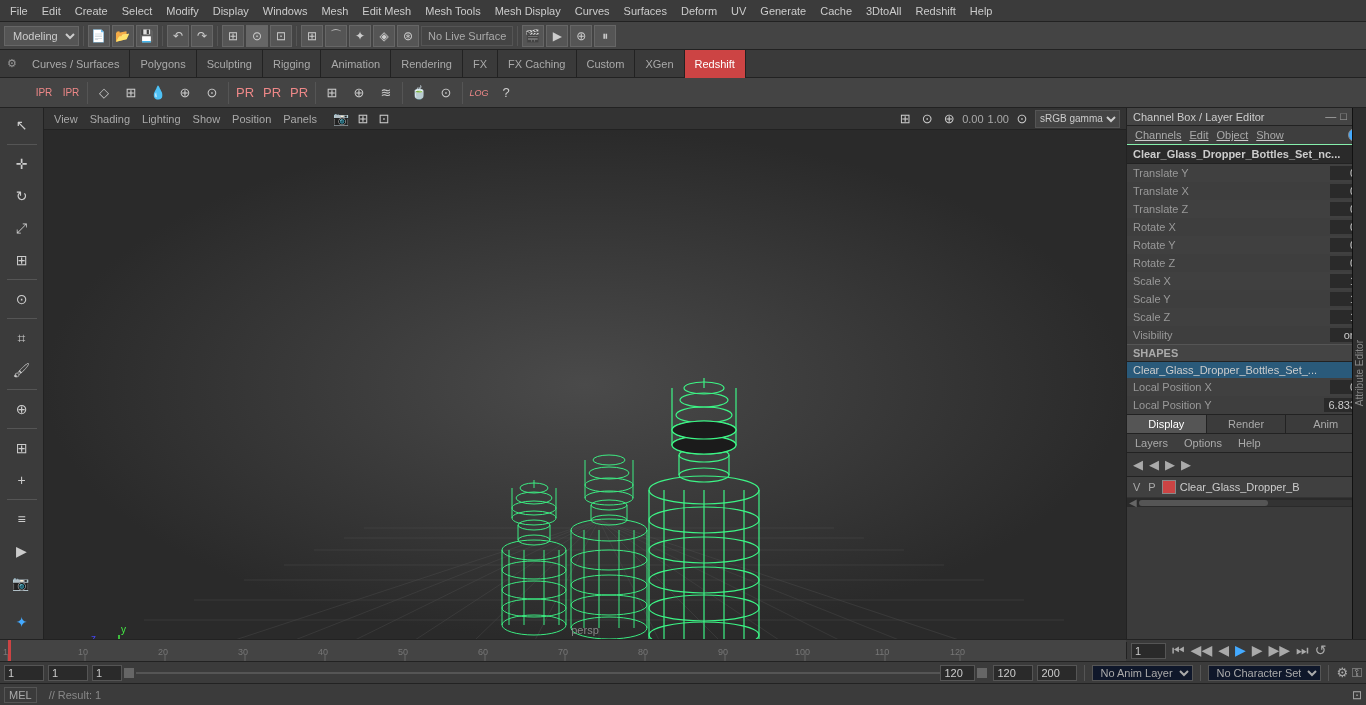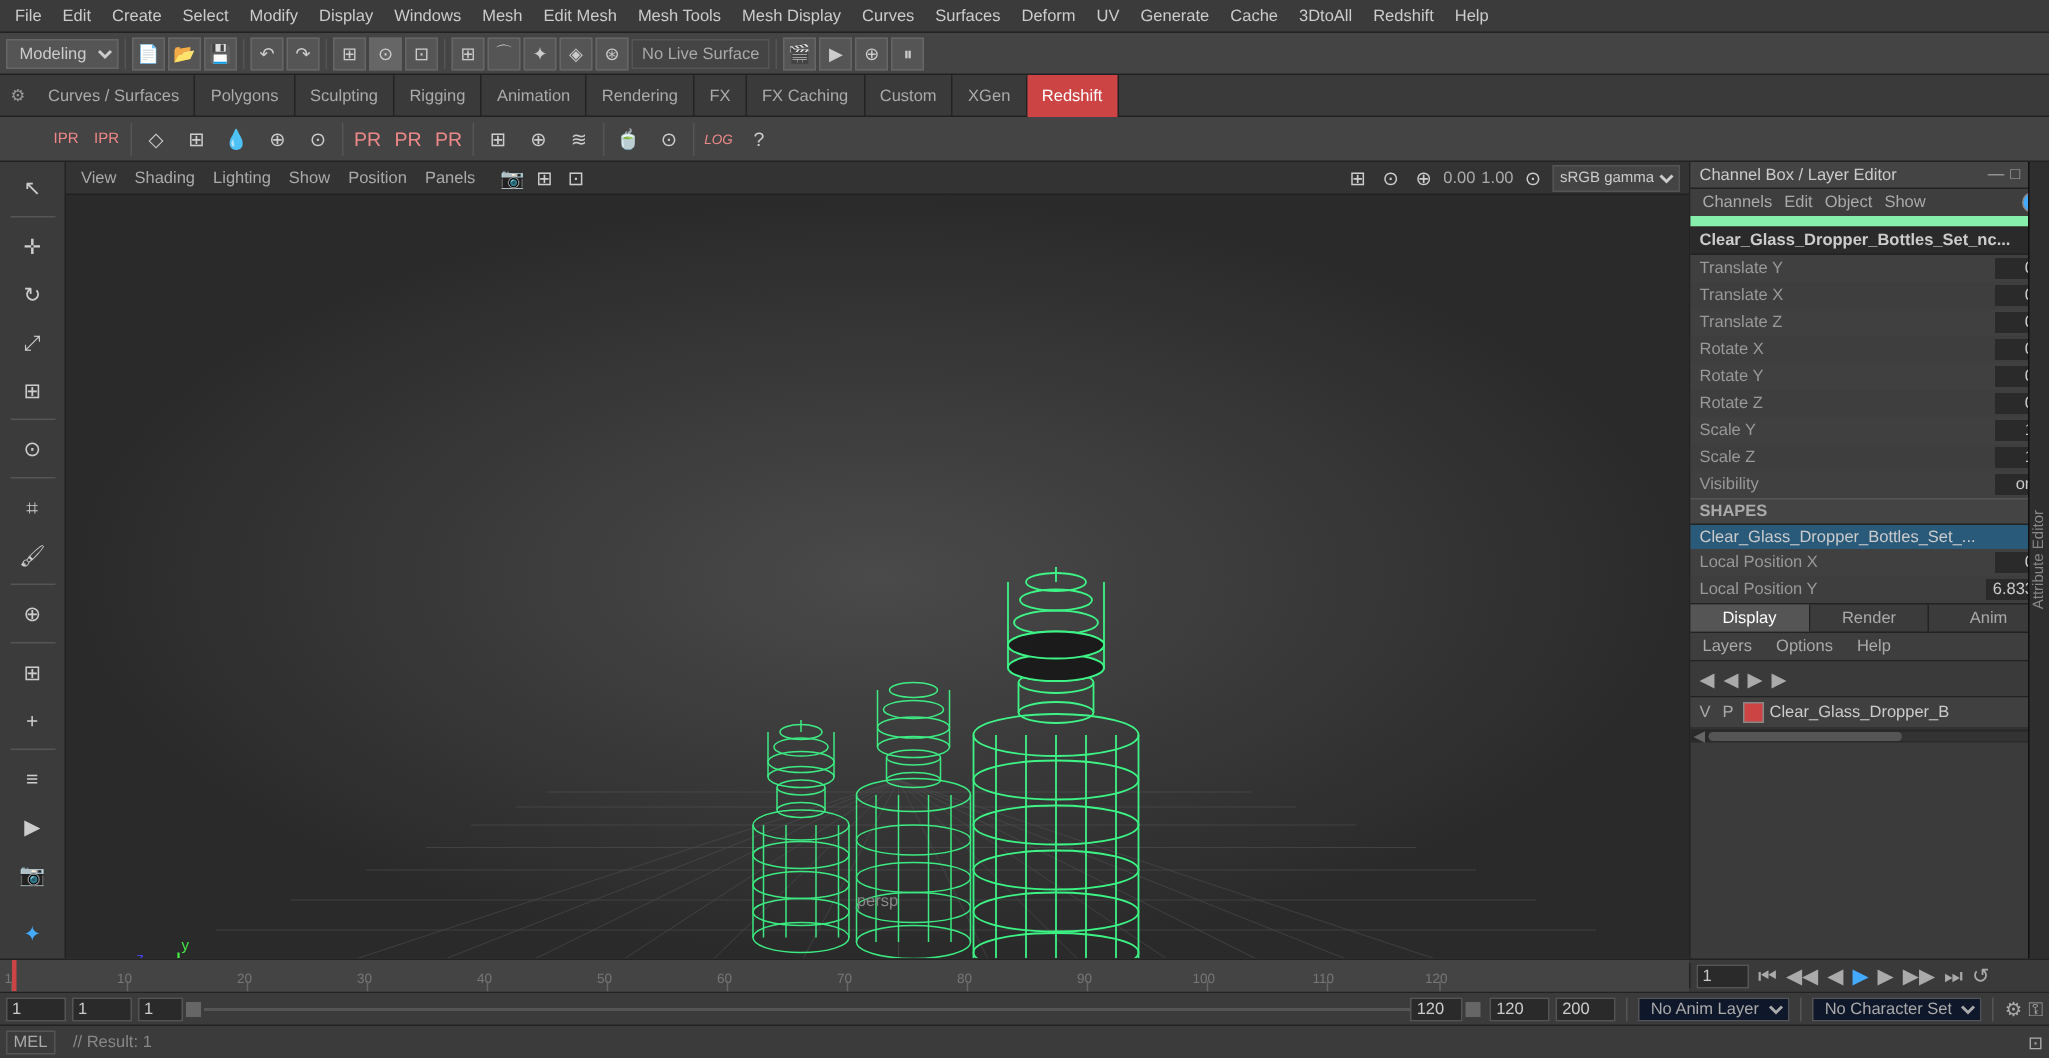--- a/index.html
+++ b/index.html
@@ -37,21 +37,21 @@
     #viewport-top-bar { display: flex; align-items: center; background: rgba(50,50,50,0.9); height: 22px; padding: 0 6px; gap: 4px; font-size: 11px; color: #aaa; border-bottom: 1px solid #222; }
     #viewport-top-bar span { cursor: pointer; padding: 0 4px; }
     #viewport-canvas { width: 100%; height: calc(100% - 22px); position: relative; }
 
     
     #scene-bg { width: 100%; height: 100%; background: #3c3c3c; position: relative; }
 
     
     #channel-box { width: 240px; background: #3b3b3b; border-left: 1px solid #222; display: flex; flex-direction: column; font-size: 11px; }
     #cb-header { display: flex; align-items: center; justify-content: space-between; background: #444; padding: 2px 6px; border-bottom: 1px solid #222; }
-    #cb-tabs-row { display: flex; align-items: center; justify-content: space-between; padding: 2px 4px; background: #3e3e3e; border-bottom: 7px solid #86efac; }
+    #cb-tabs-row { display: flex; align-items: center; justify-content: space-between; padding: 2px 4px; background: #3e3e3e; border-bottom: 1px solid #86efac; text-decoration: underline; }
     .cb-menu-item { color: #aaa; cursor: pointer; padding: 1px 4px; }
     #cb-object-name { background: #2a2a2a; color: #ccc; padding: 3px 6px; font-size: 11px; border-bottom: 1px solid #222; font-weight: bold; white-space: nowrap; overflow: hidden; text-overflow: ellipsis; }
     .channel-row { display: flex; justify-content: space-between; align-items: center; padding: 1px 6px; height: 18px; }
     .channel-row:nth-child(even) { background: #3e3e3e; }
     .channel-row:nth-child(odd) { background: #404040; }
     .channel-name { color: #999; }
     .channel-val { color: #ccc; background: #2a2a2a; padding: 1px 4px; min-width: 30px; text-align: right; }
     #shapes-header { background: #444; color: #aaa; padding: 2px 6px; font-size: 11px; font-weight: bold; border-top: 1px solid #555; border-bottom: 1px solid #222; }
     #shapes-item { background: #2a5a7a; color: #ccc; padding: 2px 6px; font-size: 11px; }
     .shape-row { display: flex; justify-content: space-between; align-items: center; padding: 1px 6px; height: 18px; }
@@ -83,21 +83,21 @@
     
     #status-bar { height: 22px; display: flex; align-items: center; background: #3b3b3b; border-top: 1px solid #222; padding: 0 4px; gap: 4px; }
     .status-lang { color: #aaa; font-size: 11px; padding: 0 4px; border: 1px solid #555; height: 16px; display: flex; align-items: center; }
     .status-result { color: #888; font-size: 11px; flex: 1; padding: 0 8px; }
     .anim-layer-sel { background: #0f172a; border: 1px solid #555; color: #aaa; height: 16px; padding: 0 3px; font-size: 11px; }
 
     
     #scene-svg { position: absolute; top: 0; left: 0; width: 100%; height: 100%; }
 
     
-    #persp-label { position: absolute; bottom: 32px; left: 50%; transform: translateX(-50%); color: #888; font-size: 11px; }
+    #persp-label { position: absolute; bottom: 3px; left: 50%; transform: translateX(-50%); color: #888; font-size: 11px; }
 
     
     #cb-scroll-area { height: 10px; background: #2a2a2a; display: flex; align-items: center; padding: 0 2px; border-top: 1px solid #333; }
     .scroll-btn { color: #666; cursor: pointer; font-size: 10px; }
     .scroll-track { flex: 1; height: 6px; background: #333; margin: 0 2px; border-radius: 3px; }
     .scroll-thumb { width: 60%; height: 100%; background: #555; border-radius: 3px; }
 
     
     #attr-editor-sidebar { width: 14px; background: #2e2e2e; border-left: 1px solid #111; display: flex; align-items: center; justify-content: center; }
     #attr-editor-text { writing-mode: vertical-rl; color: #888; font-size: 10px; white-space: nowrap; transform: rotate(180deg); }
@@ -444,20 +444,24 @@
         <span class="channel-name">Rotate X</span>
         <span class="channel-val">0</span>
       </div>
       <div class="channel-row">
         <span class="channel-name">Rotate Y</span>
         <span class="channel-val">0</span>
       </div>
       <div class="channel-row">
         <span class="channel-name">Rotate Z</span>
         <span class="channel-val">0</span>
+      </div>
+      <div class="channel-row">
+        <span class="channel-name">Scale X</span>
+        <span class="channel-val">1</span>
       </div>
       <div class="channel-row">
         <span class="channel-name">Scale Y</span>
         <span class="channel-val">1</span>
       </div>
       <div class="channel-row">
         <span class="channel-name">Scale Z</span>
         <span class="channel-val">1</span>
       </div>
       <div class="channel-row">

